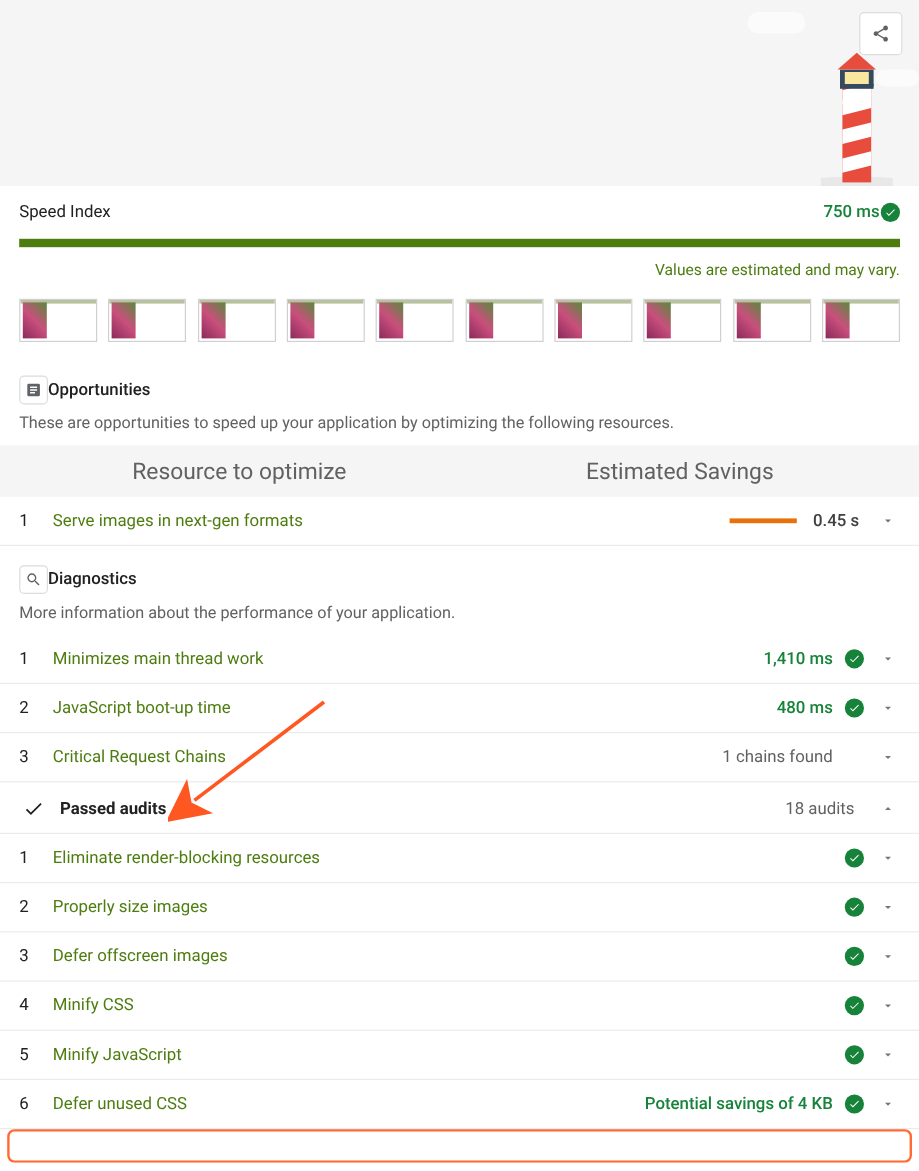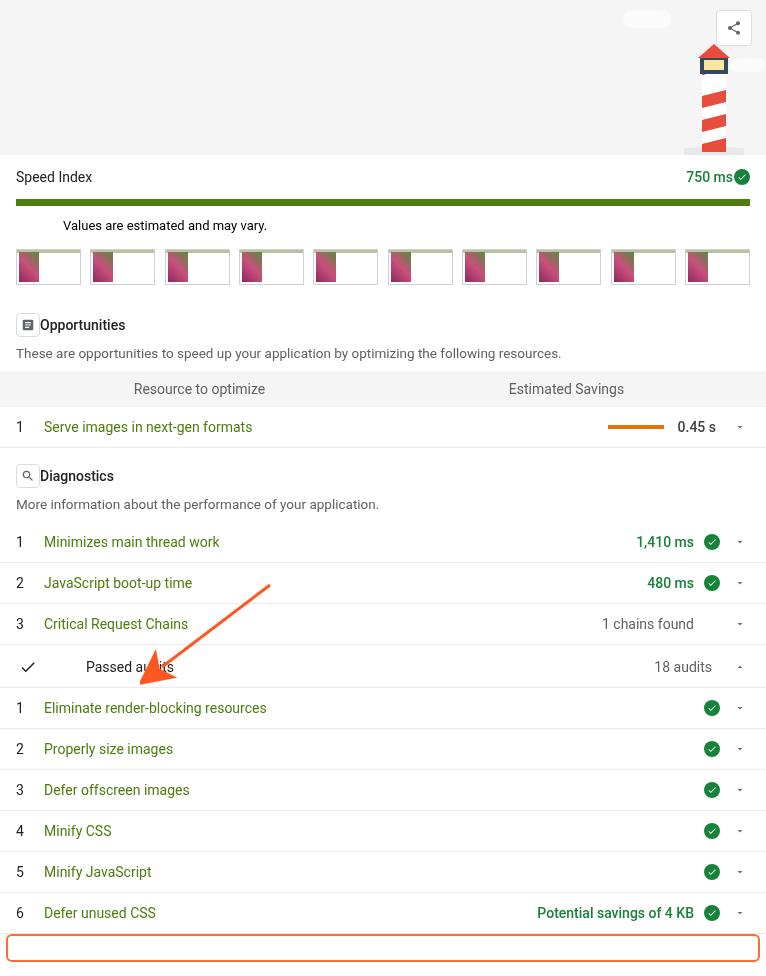--- a/index.html
+++ b/index.html
@@ -11,44 +11,44 @@
 .cloud1 { width: 48px; height: 18px; top: 10px; right: 95px; }
 .cloud2 { width: 36px; height: 14px; top: 58px; right: 0px; }
 .metrics { display: flex; padding: 0 16px; gap: 16px; }
 .metrics-col { flex: 1; }
 .metric-row { display: flex; justify-content: space-between; padding: 14px 0; border-bottom: 7px solid #4d7c0f; }
 .metric-label { color: #212121; }
 .metric-val { display: flex; align-items: center; gap: 1px; }
 .val-green { color: #178239; font-weight: 500; }
 .check-circle { width: 16px; height: 16px; border-radius: 50%; background: #178239; display: inline-flex; align-items: center; justify-content: center; flex-shrink: 0; }
 .check-circle svg { width: 10px; height: 10px; }
-.estimate-note { color: #000000; padding: 12px 16px 8px; font-size: 13px; margin-left: 47px; }
+.estimate-note { text-align: right; color: #4d7c0f; padding: 12px 16px 8px; font-size: 13px; }
 .filmstrip { display: flex; gap: 2px; padding: 8px 16px 20px; justify-content: space-between; }
 .frame { width: 65px; height: 36px; border: 1px solid #d0d0d0; background: #fff; position: relative; overflow: hidden; }
 .frame-img { width: 20px; height: 30px; position: absolute; left: 2px; top: 2px; background: linear-gradient(45deg, #8b2a5c, #c94f7c, #5a8a3e); }
 .frame-bar { position: absolute; top: 0; left: 0; right: 0; height: 3px; background: #b8c2a0; }
 .section-head { display: flex; align-items: center; gap: 0; padding: 8px 16px 6px; }
 .section-icon { width: 24px; height: 24px; border: 1px solid #dadce0; border-radius: 4px; display: flex; align-items: center; justify-content: center; color: #5f6368; font-size: 14px; }
 .section-title { font-weight: 500; color: #212121; }
 .section-desc { color: #616161; padding: 2px 16px 10px; font-size: 13.5px; }
-.opp-header { display: flex; background: #f5f5f5; padding: 10px 16px; color: #616161; font-size: 14px; }
+.opp-header { display: flex; background: #f5f5f5; padding: 10px 16px; color: #616161; font-size: 19px; }
 .opp-col1 { flex: 1; text-align: center; }
 .opp-col2 { flex: 1; text-align: center; }
 .audit-row { display: flex; align-items: center; padding: 12px 16px; border-bottom: 1px solid #ebebeb; }
 .audit-num { width: 28px; color: #212121; }
 .audit-label { flex: 1; color: #4d7c0f; }
 .audit-value { color: #178239; font-weight: 500; margin-right: 10px; }
 .audit-value-grey { color: #616161; margin-right: 10px; }
 .audit-bar-cell { display: flex; align-items: center; justify-content: flex-end; gap: 14px; width: 300px; }
 .opp-bar { width: 56px; height: 4px; background: #e8710a; }
 .opp-val { color: #404040; font-weight: 500; }
 .chevron { width: 20px; color: #757575; display: flex; align-items: center; justify-content: center; }
 .passed-head { display: flex; align-items: center; padding: 10px 16px 8px; gap: 10px; border-bottom: 1px solid #ebebeb; }
 .passed-check-icon { width: 24px; height: 24px; display: flex; align-items: center; justify-content: center; }
-.passed-title { font-weight: 400; flex: 1; margin-left: 36px; }
+.passed-title { font-weight: 700; flex: 1; }
 .passed-count { color: #616161; margin-right: 8px; }
 .highlight-row { border: 2.5px solid #ff6b35; border-radius: 6px; margin: 0 6px; padding: 12px 10px; }
 .arrow-svg { position: absolute; top: 575px; left: 140px; pointer-events: none; }
 </style>
 </head>
 <body>
 
 <div class="header-bg">
   <div class="cloud cloud1"></div>
   <div class="cloud cloud2"></div>

